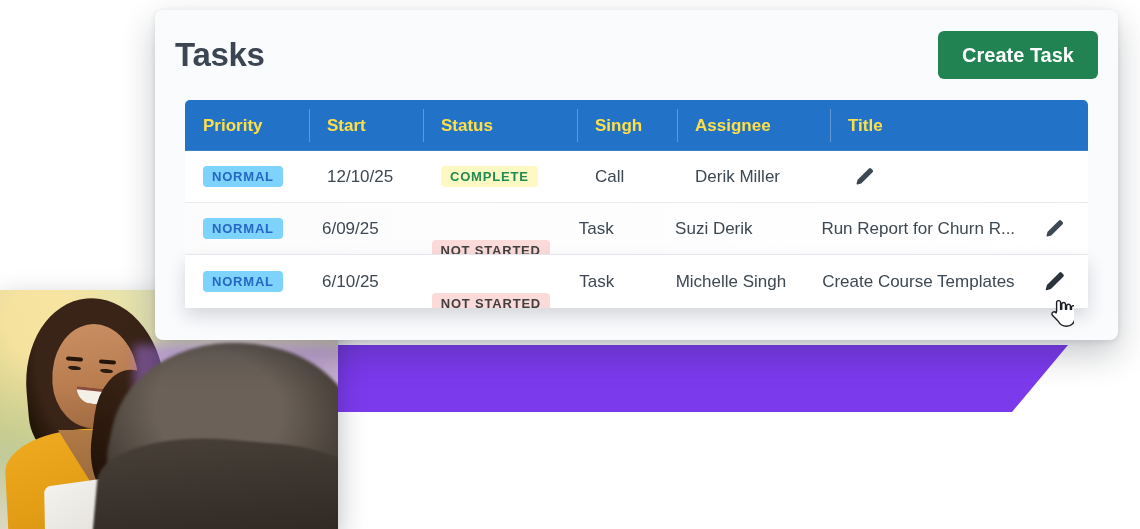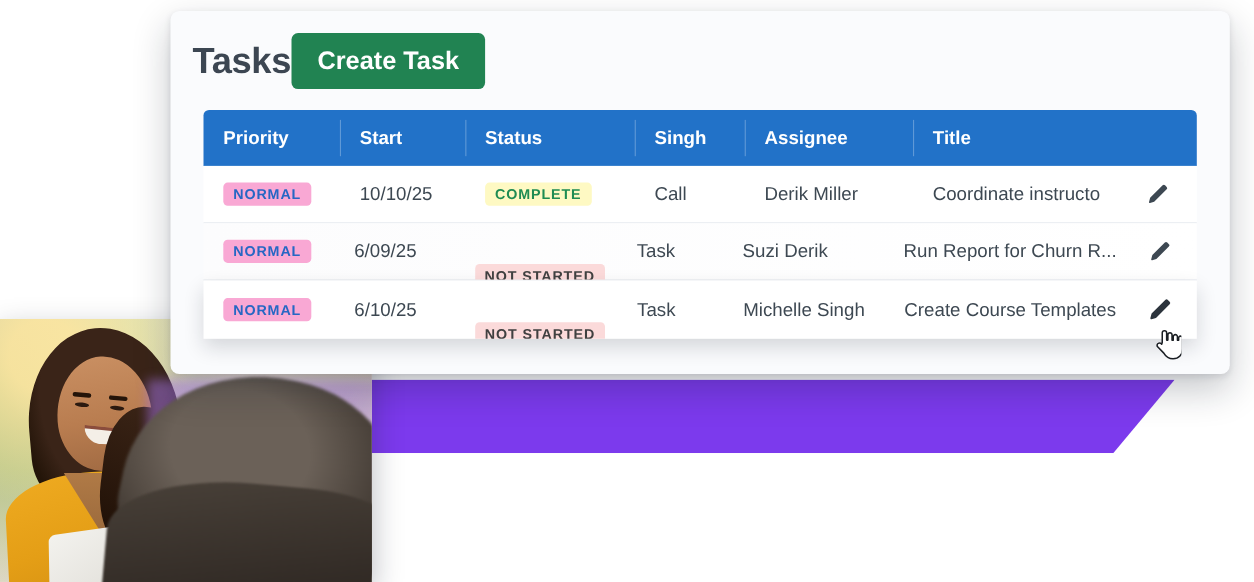--- a/index.html
+++ b/index.html
@@ -117,44 +117,44 @@
     background: #fafbfd;
     border-radius: 8px;
     box-shadow: 0 14px 34px rgba(17,24,39,0.24), 0 2px 6px rgba(17,24,39,0.10);
     overflow: visible;
   }
 
   .card-head {
     position: relative;
     height: 90px;
     padding: 0 20px;
-    display: flex; align-items: center; 
+    display: flex; align-items: center; justify-content: space-between;
   }
   .card-title {
     font-size: 33px; font-weight: bold; color: #3c4652;
     letter-spacing: -0.3px;
   }
   .create-btn {
     background: #218352; color: #ffffff;
-    font-size: 23px; font-weight: bold;
+    font-size: 20px; font-weight: bold;
     padding: 14px 24px; border: none; border-radius: 6px;
     cursor: pointer; line-height: 1;
   }
 
   
   .table { position: relative; margin: 0 30px; }
   .thead {
     display: flex; align-items: center;
     background: #2272c8;
     border-radius: 5px 5px 0 0;
     height: 51px;
     box-shadow: inset 0 -1px 0 rgba(255,255,255,0.12);
   }
   .thead .th {
-    color: #ffffff; font-size: 17px; font-weight: bold;
+    color: #fde047; font-size: 17px; font-weight: bold;
     padding: 0 18px; height: 45px; display: flex; align-items: center;
     position: relative;
   }
   .thead .th + .th::before {
     content:""; position:absolute; left:0; top:6px; bottom:6px;
     width:1px; background: rgba(255,255,255,0.28);
   }
 
   .row {
     display: flex; align-items: center;
@@ -184,21 +184,21 @@
   .c-type     { width: 100px; }
   .c-assignee { width: 153px; }
   .c-title    { flex: 1 1 auto; }
   .c-action   { width: 70px; justify-content: center; padding:0; }
 
   .badge {
     font-size: 13px; font-weight: bold; letter-spacing: 0.8px;
     padding: 4px 9px; border-radius: 4px; line-height: 1;
     display: inline-block;
   }
-  .badge-normal   { background: #f9a8d4; color: #2667c4; }
+  .badge-normal   { background: #7dd3fc; color: #2667c4; }
   .badge-complete { background: #fef9c3; color: #1f8c53; }
   .badge-notstarted { background: #fbdada; color: #404040; margin-top: 44px; }
 
   .pencil { cursor: pointer; display:flex; align-items:center; justify-content:center; }
 
   .cursor-hand {
     position: absolute;
     left: 1048px; top: 298px;
     width: 26px; height: 30px;
     z-index: 9;
@@ -247,27 +247,26 @@
         <div class="th c-status">Status</div>
         <div class="th c-type">Singh</div>
         <div class="th c-assignee">Assignee</div>
         <div class="th c-title">Title</div>
       </div>
 
       <div class="row row-1">
         <div class="cell c-priority">
           <span class="badge badge-normal">NORMAL</span>
         </div>
-        <div class="cell c-start">10/10/25</div>
+        <div class="cell c-start">12/10/25</div>
         <div class="cell c-status">
           <span class="badge badge-complete">COMPLETE</span>
         </div>
         <div class="cell c-type">Call</div>
         <div class="cell c-assignee">Derik Miller</div>
-        <div class="cell c-title">Coordinate instructo</div>
         <div class="cell c-action">
           <span class="pencil">
             <svg width="22" height="22" viewBox="0 0 24 24" aria-hidden="true">
               <path d="M3.8 20.2l4.1-1.1L20.3 6.7a1.7 1.7 0 0 0 0-2.4l-1.6-1.6a1.7 1.7 0 0 0-2.4 0L3.9 15.1l-1.1 4.1a.8.8 0 0 0 1 1z" fill="#3d4852"></path>
             </svg>
           </span>
         </div>
       </div>
 
       <div class="row row-2">

